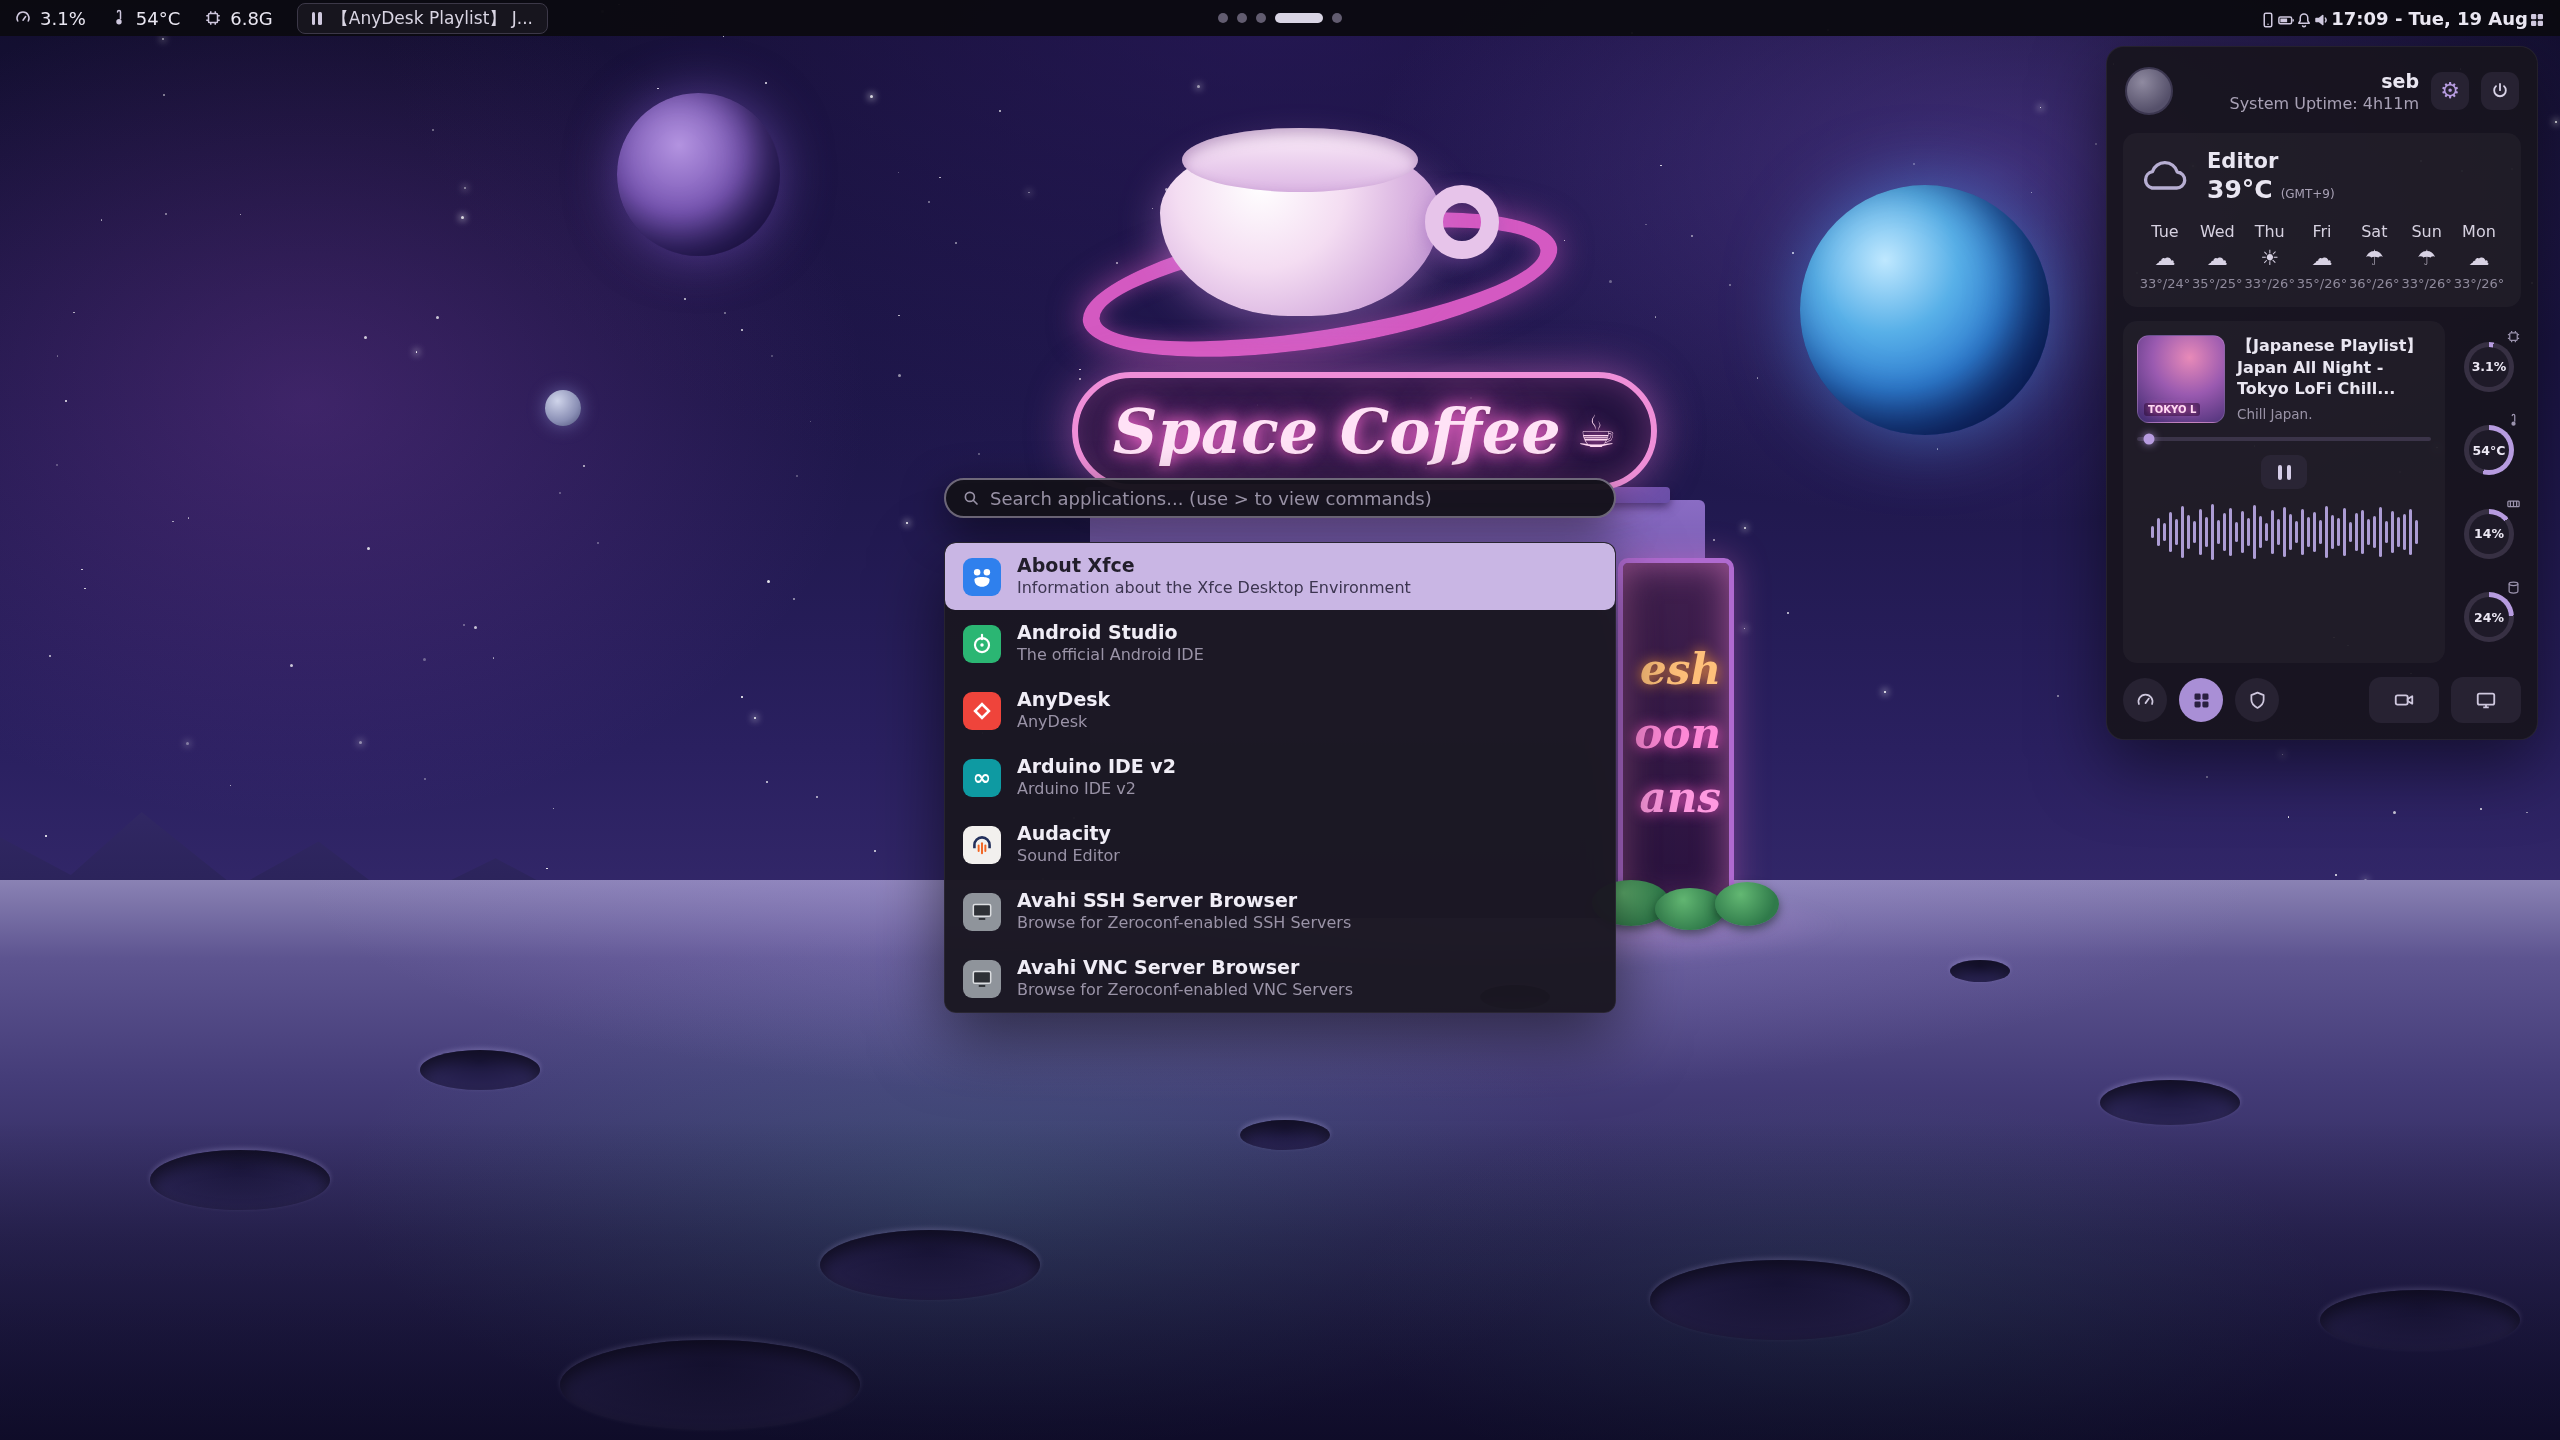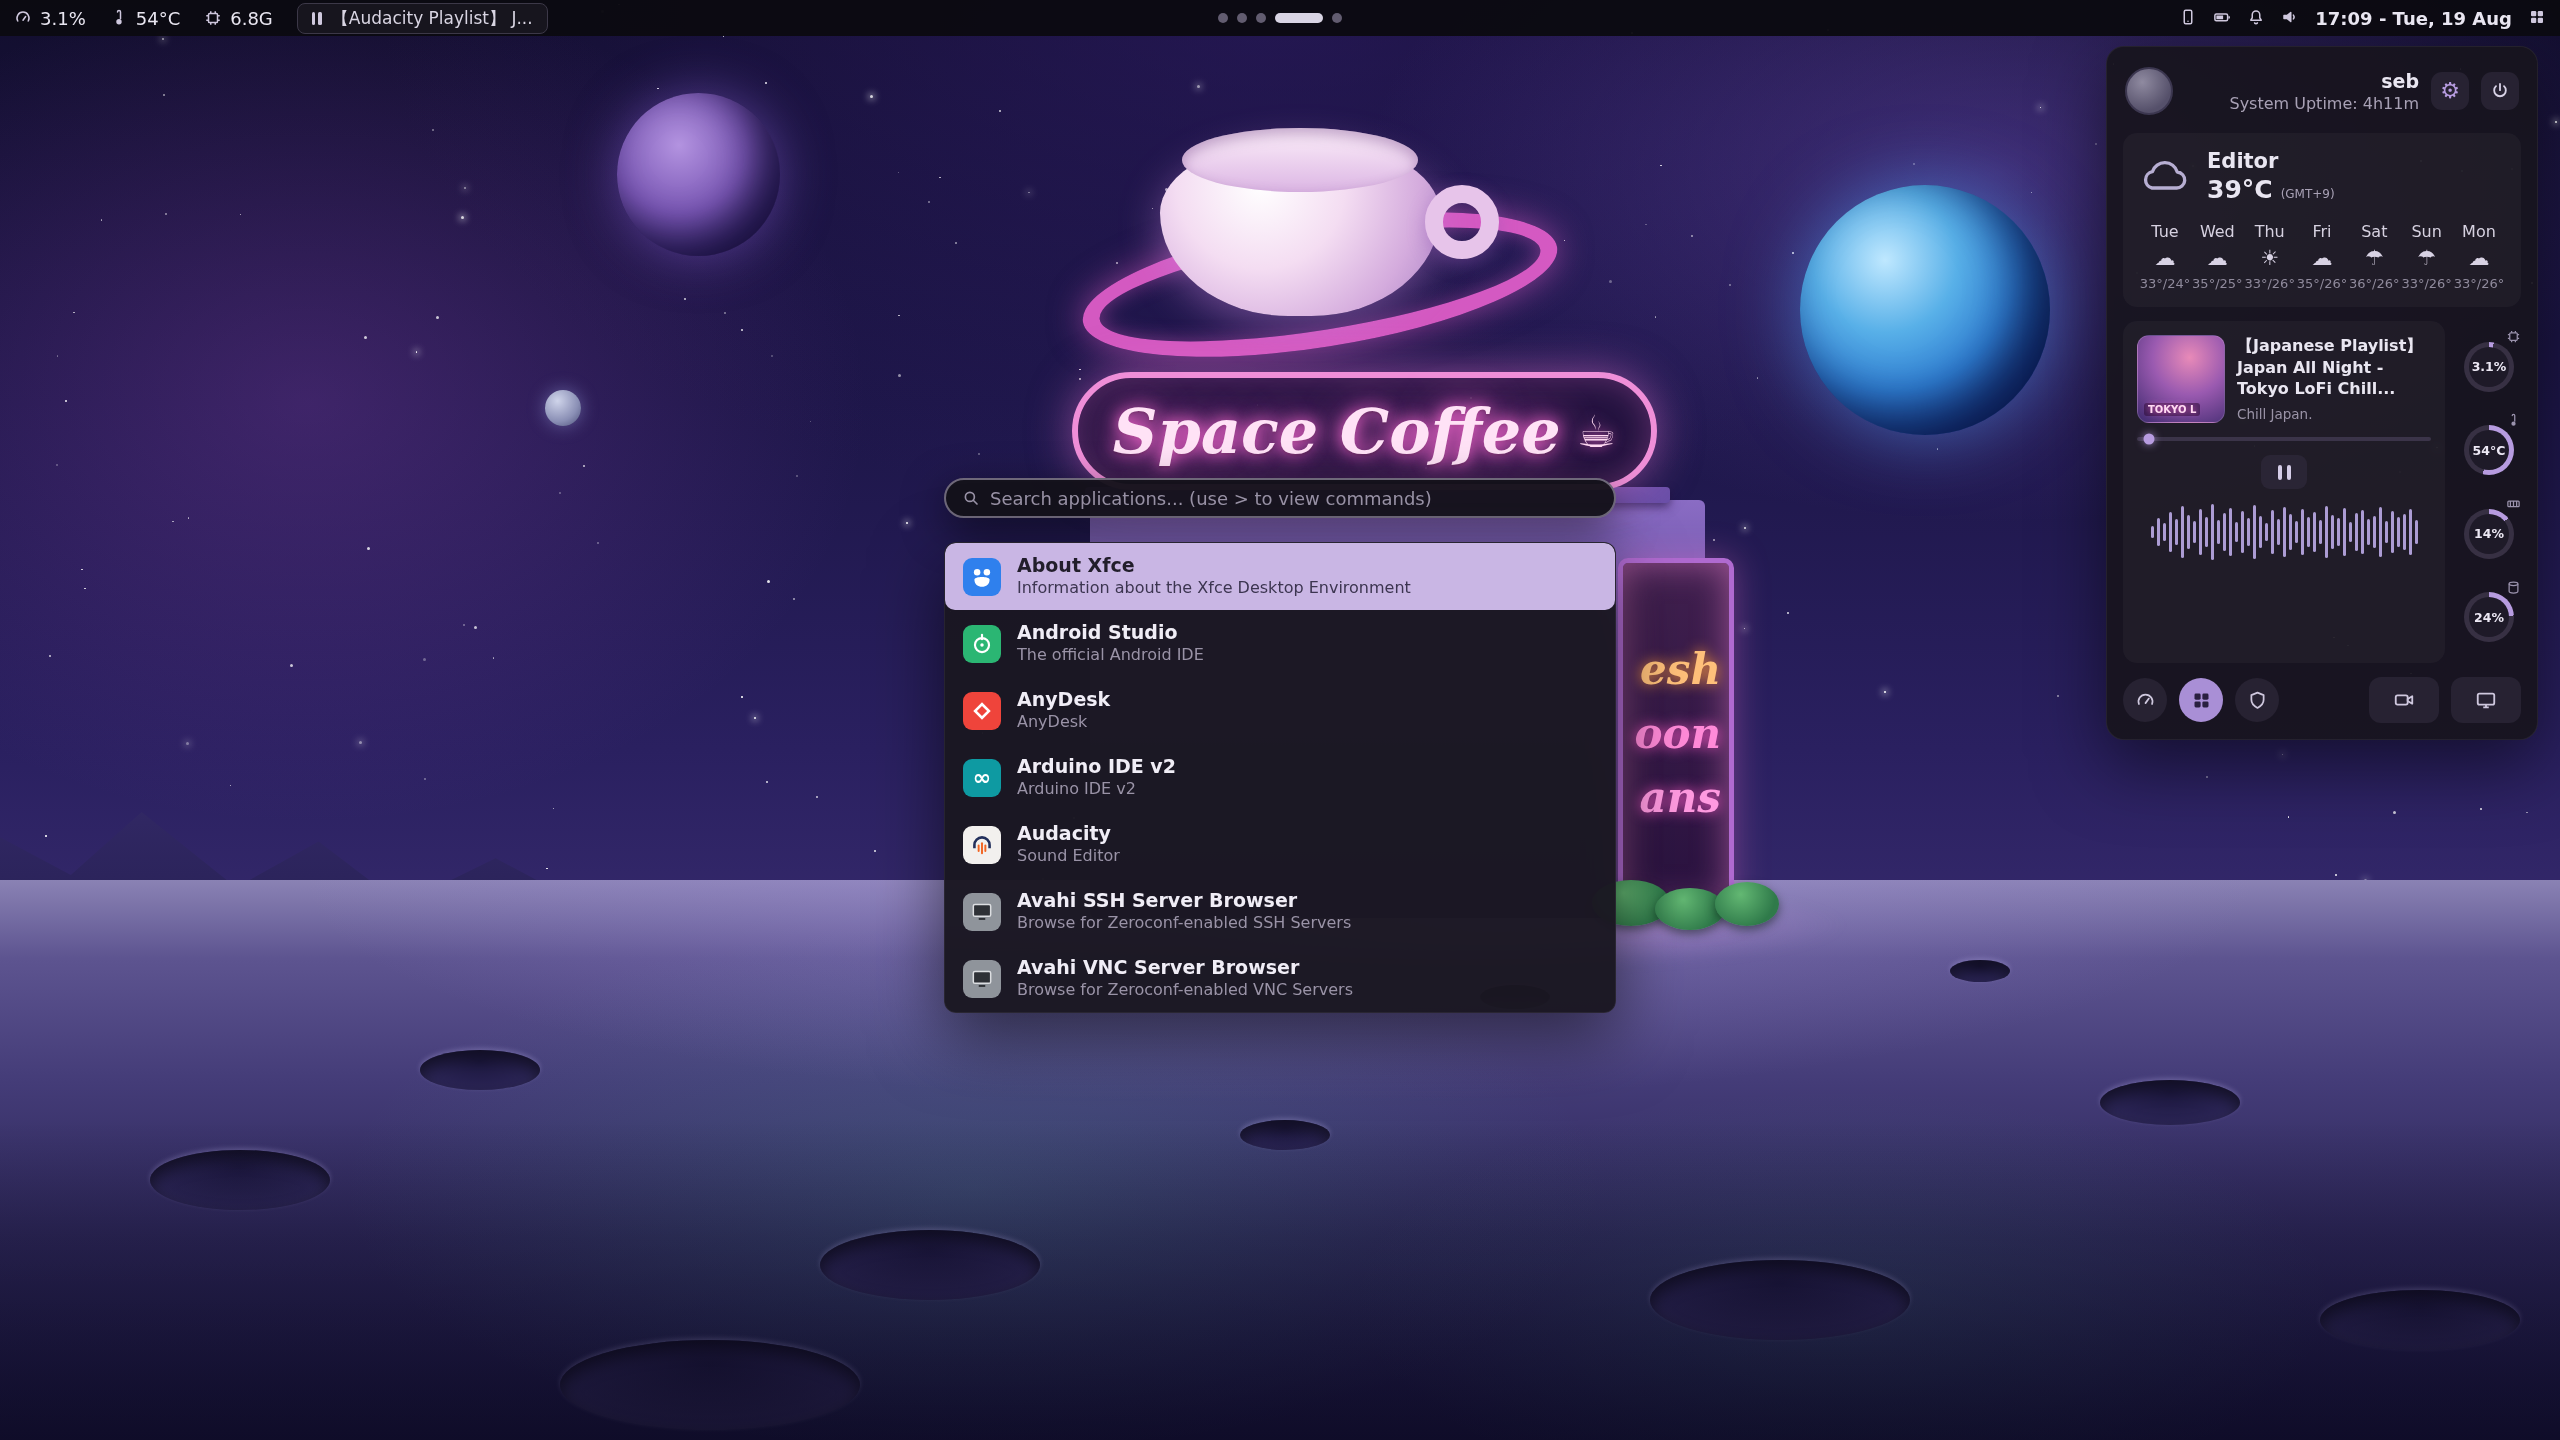--- a/index.html
+++ b/index.html
@@ -87,21 +87,21 @@
   .tb-group { display:flex; align-items:center; gap:8px; margin-right:24px; }
   .tb-icon { display:inline-flex; width:18px; height:18px; }
   .tb-icon svg { width:100%; height:100%; }
   .media-pill { display:flex; align-items:center; gap:10px; border:1px solid #3c3848; background:#17151e;
     border-radius:8px; padding:3px 14px; font-size:17px; color:#d9d5e3; }
   .pause-bars { display:inline-flex; gap:3px; }
   .pause-bars i { width:3.5px; height:13px; background:#cfc8de; border-radius:1.5px; }
   .workspaces { position:absolute; left:50%; top:50%; transform:translate(-50%,-50%); display:flex; align-items:center; gap:9px; }
   .ws-dot { width:10px; height:10px; border-radius:50%; background:#625c70; }
   .ws-active { width:48px; height:10px; border-radius:6px; background:#d9d4e4; }
-  .tb-right { margin-left:auto; display:flex; align-items:flex-start; gap:16px; }
+  .tb-right { margin-left:auto; display:flex; align-items:flex-end; gap:0; }
   .tb-clock { font-weight:bold; font-size:18px; }
 
   
   .launcher-search { position:absolute; left:944px; top:478px; width:672px; height:40px; z-index:40;
     background:rgba(20,18,26,.96); border:2px solid #6e6879; border-radius:21px;
     display:flex; align-items:center; padding:0 16px; gap:10px; box-shadow:0 12px 40px rgba(0,0,0,.5); }
   .launcher-search input { flex:1; background:transparent; border:none; outline:none; color:#e9e6f1; font-size:18px;
     font-family:"DejaVu Sans","Liberation Sans",sans-serif; }
   .launcher-search input::placeholder { color:#9a93a7; }
   .launcher-results { position:absolute; left:944px; top:542px; width:672px; z-index:40;
@@ -415,21 +415,21 @@
           <path d="M9 3v3M15 3v3M9 18v3M15 18v3M3 9h3M3 15h3M18 9h3M18 15h3"></path>
         </svg>
     </span>
     <span>6.8G</span>
   </div>
   <div class="media-pill">
     <span class="pause-bars">
         <i></i>
         <i></i>
       </span>
-    <span>【Audacity Playlist】 J...</span>
+    <span>【AnyDesk Playlist】 J...</span>
   </div>
 
   <div class="workspaces">
     <span class="ws-dot"></span>
     <span class="ws-dot"></span>
     <span class="ws-dot"></span>
     <span class="ws-active"></span>
     <span class="ws-dot"></span>
   </div>
 

